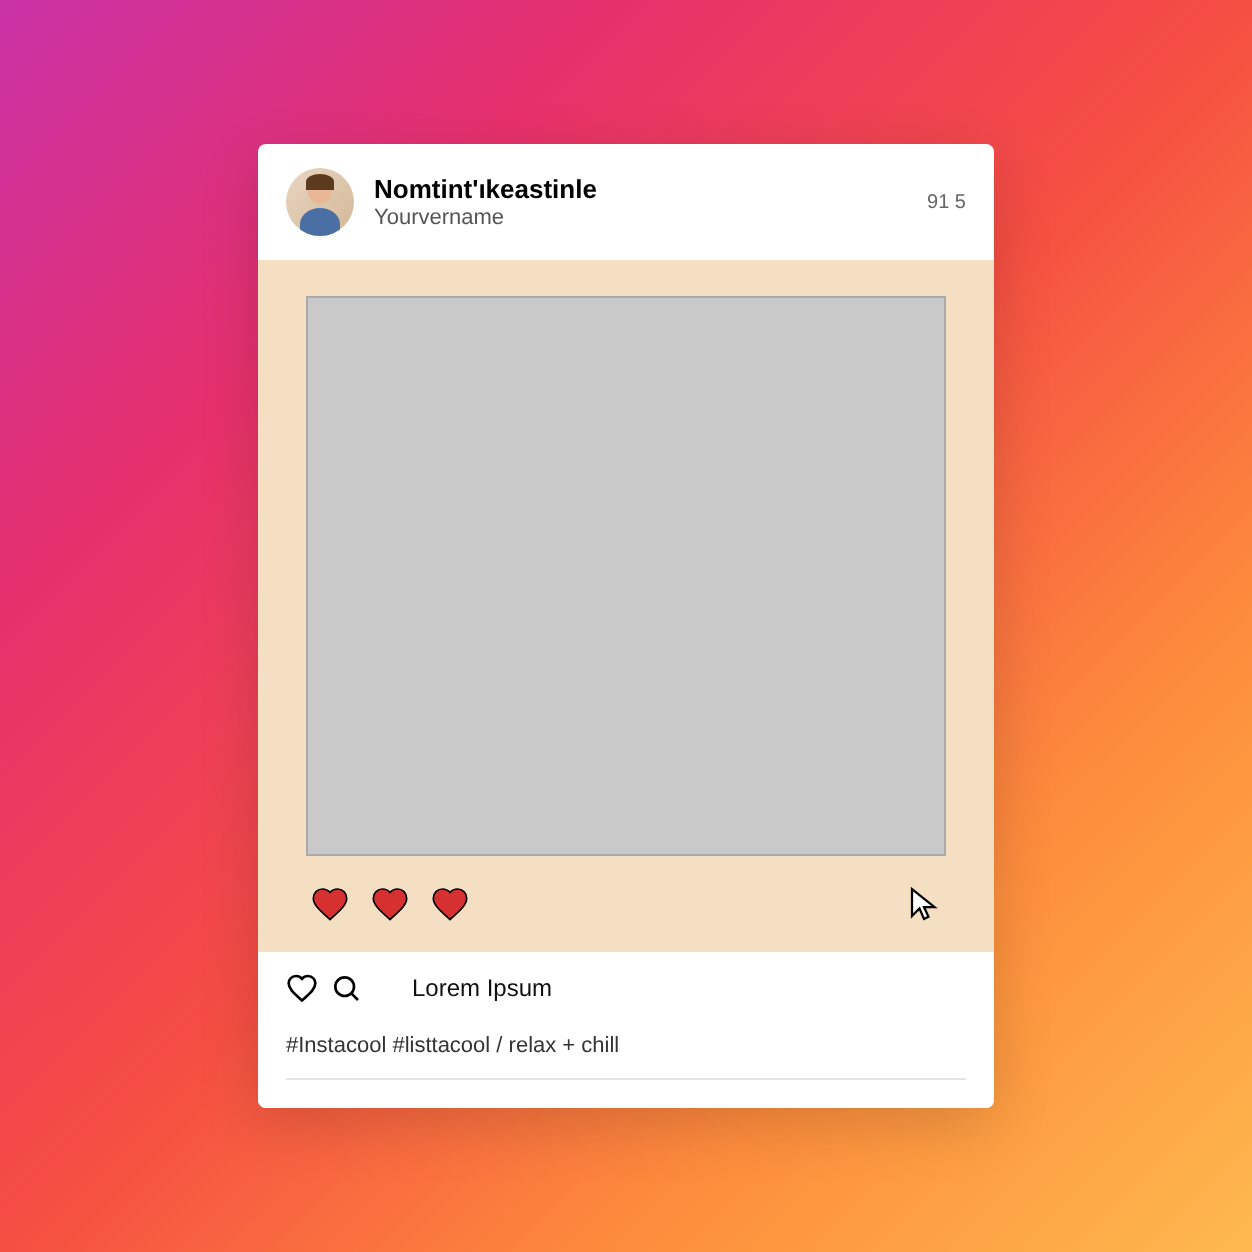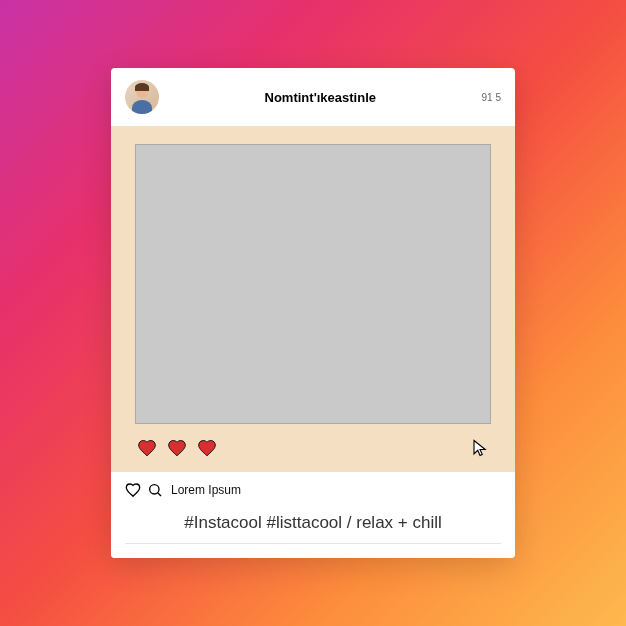--- a/index.html
+++ b/index.html
@@ -12,26 +12,25 @@
       width: 626px;
       height: 626px;
       background: linear-gradient(135deg, #c932a5 0%, #e6306c 25%, #f54e42 50%, #fd8d3c 75%, #fdb94e 100%);
       display: flex;
       align-items: center;
       justify-content: center;
       font-family: -apple-system, BlinkMacSystemFont, 'Segoe UI', Helvetica, Arial, sans-serif;
     }
     
     .card {
-      width: 404px;
+      width: 368px;
       background: #fff;
       border-radius: 4px;
       box-shadow: 0 8px 30px rgba(0,0,0,0.15);
       overflow: hidden;
-      text-align: center;
     }
     
     .header {
       display: flex;
       align-items: center;
       padding: 12px 14px;
       gap: 10px;
     }
     
     .avatar {
@@ -159,24 +158,25 @@
     
     .footer-icon svg {
       width: 16px;
       height: 16px;
       display: block;
     }
     
     .caption {
       font-size: 12px;
       color: #111;
+      margin-left: 17px;
     }
     
     .hashtags {
-      font-size: 17px;
+      font-size: 11px;
       color: #333;
       margin-top: 15px;
     }
     
     .divider {
       height: 1px;
       background: #e5e5e5;
       margin-top: 10px;
     }
   </style>
@@ -184,20 +184,21 @@
 <body>
 
 <div class="card">
 
   <div class="header">
     <div class="avatar">
       <div class="avatar-hair"></div>
     </div>
     <div class="user-info">
       <div class="username">Nomtint'ıkeastinle</div>
+      <div class="subname">Yourvername</div>
     </div>
     <div class="meta">91 5</div>
   </div>
 
   <div class="content-area">
     <div class="photo-placeholder"></div>
 
     <div class="reactions">
       <div class="hearts">
         <span class="heart-icon">

